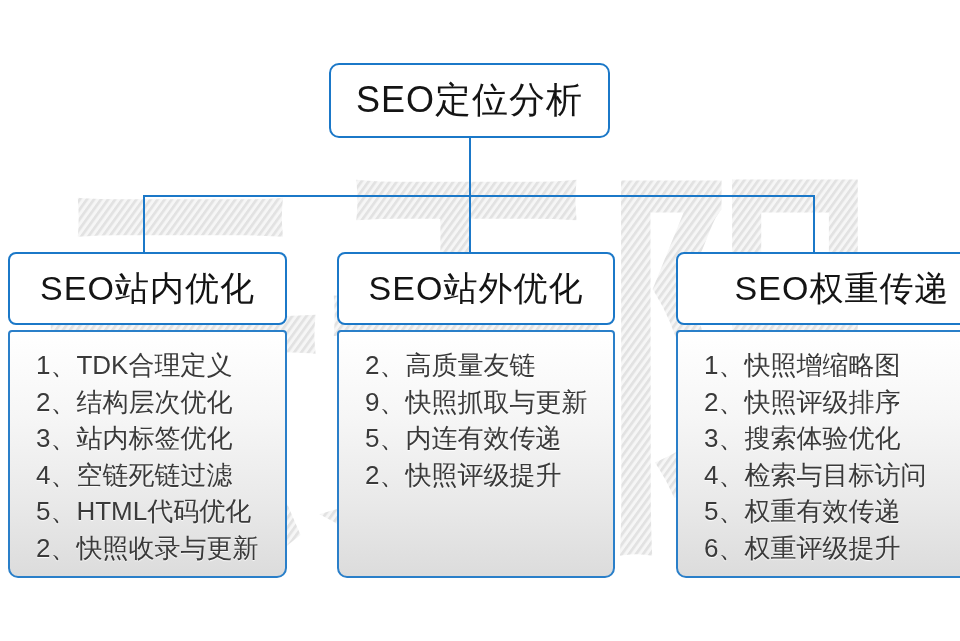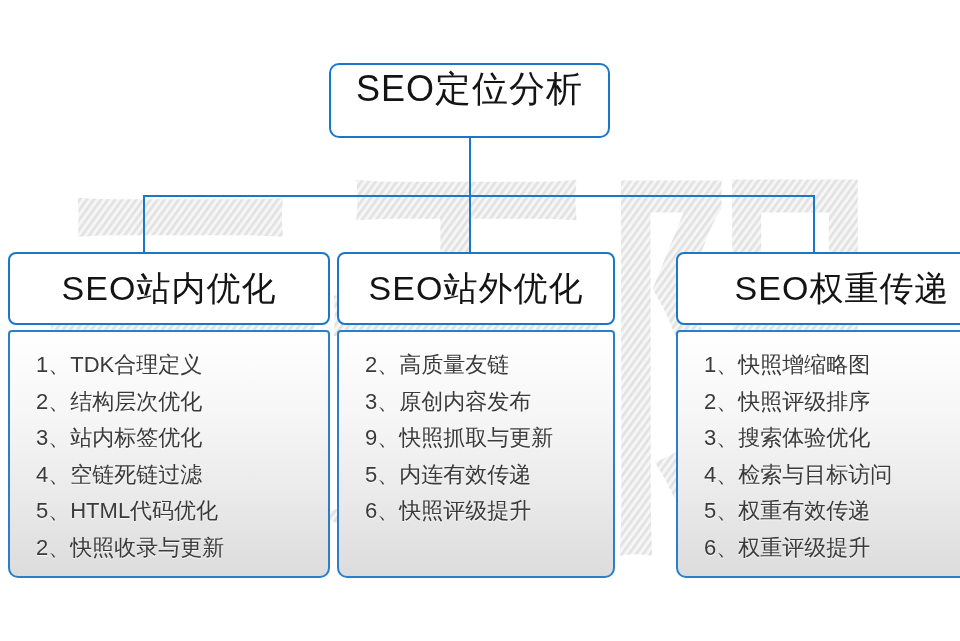--- a/index.html
+++ b/index.html
@@ -14,45 +14,45 @@
 
   
   .line { position: absolute; background: #1b78c8; z-index: 1; }
   .vline { width: 2px; }
   .hline { height: 2px; }
 
   
   .node {
     position: absolute; z-index: 2; background: #ffffff;
     border: 2px solid #1b78c8; box-sizing: border-box;
-    display: flex; justify-content: center;
+    display: flex; align-items: center; justify-content: center;
     color: #141414; letter-spacing: 1px;
   }
   .root-node {
     left: 329px; top: 63px; width: 281px; height: 75px;
     border-radius: 10px; font-size: 36px;
   }
   .col { position: absolute; top: 252px; z-index: 2; }
-  .col-0 { left: 8px;   width: 322px; }
+  .col-0 { left: 8px;   width: 279px; }
   .col-1 { left: 330px; width: 278px; padding-left: 7px; }
   .col-2 { left: 676px; width: 332px; }
   .branch-header {
     position: relative; height: 73px; background: #ffffff;
     border: 2px solid #1b78c8; border-radius: 8px; box-sizing: border-box;
     display: flex; align-items: center; justify-content: center;
     font-size: 34px; color: #141414; letter-spacing: 1px;
   }
   .branch-panel {
     position: relative; margin-top: 5px; height: 248px; box-sizing: border-box;
     border: 2px solid #2a7fc9; border-radius: 4px 4px 10px 10px;
     background: linear-gradient(180deg, #ffffff 0%, #f6f6f6 35%, #e9e9e9 70%, #dcdcdc 100%);
     padding: 15px 10px 0 26px;
   }
   .list-item {
-    font-size: 22px; line-height: 36.5px; color: #3a3a3a;
+    font-size: 26px; line-height: 36.5px; color: #3a3a3a;
     text-shadow: 0 1px 1px rgba(255,255,255,0.9);
     white-space: nowrap;
   }
 </style>
 </head>
 <body>
 
 <div class="canvas">
 
   <svg class="watermark-svg" width="960" height="641" viewBox="0 0 960 641" aria-hidden="true">
@@ -88,24 +88,23 @@
       <div class="list-item">2、快照收录与更新</div>
     </div>
   </div>
 
   <div class="col col-1">
     <div class="branch-header">
       <span>SEO站外优化</span>
     </div>
     <div class="branch-panel">
       <div class="list-item">2、高质量友链</div>
-      <div class="list-item">3、原创内容发布</div>
       <div class="list-item">9、快照抓取与更新</div>
       <div class="list-item">5、内连有效传递</div>
-      <div class="list-item">6、快照评级提升</div>
+      <div class="list-item">2、快照评级提升</div>
     </div>
   </div>
 
   <div class="col col-2">
     <div class="branch-header">
       <span>SEO权重传递</span>
     </div>
     <div class="branch-panel">
       <div class="list-item">1、快照增缩略图</div>
       <div class="list-item">2、快照评级排序</div>

